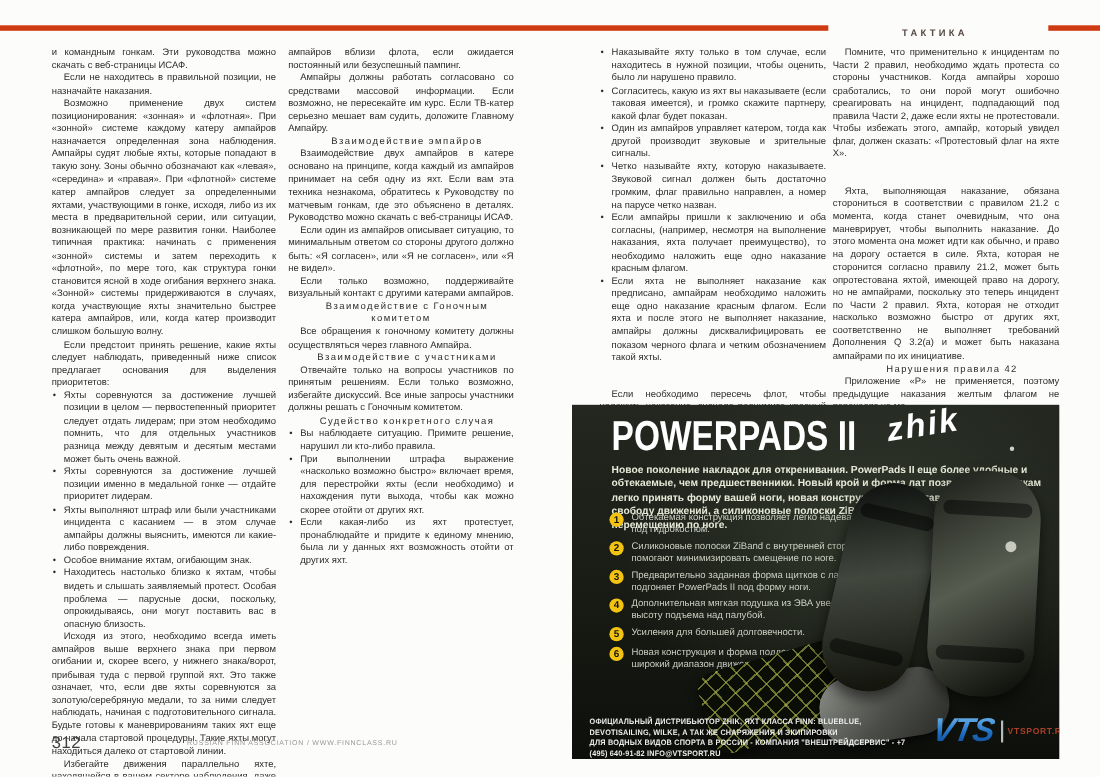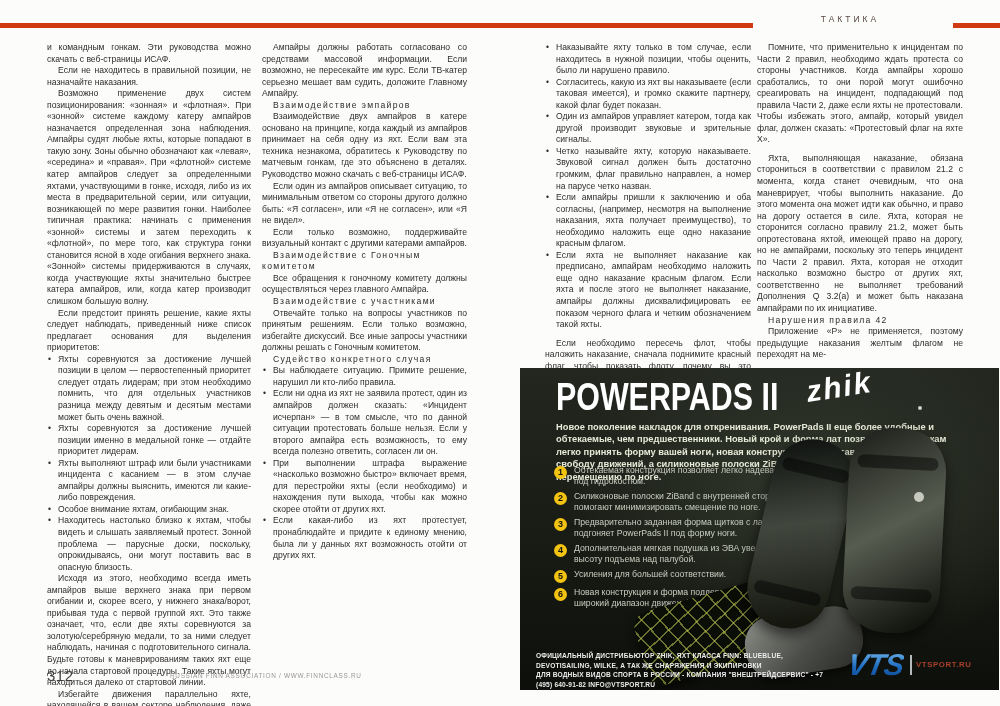--- a/index.html
+++ b/index.html
@@ -7,43 +7,43 @@
     width:1000px;height:706px;position:relative;overflow:hidden;
     background:#fcfcfa;
     font-family:"Liberation Sans","DejaVu Sans",sans-serif;
     color:#2e2c2b;
   }
   
   .rule{position:absolute;top:23px;height:5px;background:#cf3a12;}
   #rule-left{left:0;width:753px;}
   #rule-right{left:953px;width:47px;}
   #section-label{
-    position:absolute;left:795px;top:14px;width:110px;text-align:center;
-    font-size:8.5px;font-weight:400;letter-spacing:3px;color:#574842;
+    position:absolute;left:795px;top:25px;width:110px;text-align:center;
+    font-size:8.5px;font-weight:700;letter-spacing:3px;color:#574842;
   }
   
   .col{position:absolute;top:42px;font-size:8.6px;line-height:11.55px;
        text-align:justify;color:#2e2c2b;}
   #col-l1{left:47px;width:204px;}
   #col-l2{left:262px;width:205px;}
   #col-r1{left:545px;width:206px;}
   #col-r2{left:757px;width:206px;}
   .col p{margin:0;}
   p.p{text-indent:11px;}
   p.cont{text-indent:0;}
-  p.gap{margin-top:7px;}
-  .h{letter-spacing:1.3px;margin:11px 0 1px;text-indent:11px;text-align:left;}
+  p.gap{margin-top:22px;}
+  .h{letter-spacing:1.3px;margin:11px 0 1px;text-indent:11px;text-align:center;}
   .li{position:relative;padding-left:11px;margin:0;}
   .li::before{content:"\2022";position:absolute;left:1px;top:0;}
   
   #page-number{position:absolute;left:47px;top:667px;font-size:15px;color:#3f3f3f;letter-spacing:.5px;}
   #footer-credit{position:absolute;left:170px;top:672px;font-size:6.4px;letter-spacing:.7px;color:#9a9794;}
   
   #ad{
-    position:absolute;left:520px;top:368px;width:479px;height:322px;overflow:hidden;
+    position:absolute;left:520px;top:368px;width:443px;height:322px;overflow:hidden;
     background:
       radial-gradient(ellipse at 62% 40%, rgba(70,78,62,.55) 0%, rgba(0,0,0,0) 60%),
       linear-gradient(180deg,#232720 0%,#181b14 55%,#0d0f0b 100%);
   }
   #ad-title{
     position:absolute;left:36px;top:8px;color:#fff;font-weight:bold;font-size:38px;
     font-family:"Liberation Sans",sans-serif;letter-spacing:0;
     transform:scaleX(.8);transform-origin:left top;white-space:nowrap;
   }
   #zhik-logo{
@@ -107,39 +107,39 @@
 
 <div id="col-l1" class="col">
   <p class="cont">и командным гонкам. Эти руководства можно скачать с веб-страницы ИСАФ.</p>
   <p class="p">Если не находитесь в правильной позиции, не назначайте наказания.</p>
   <p class="p">Возможно применение двух систем позиционирования: «зонная» и «флотная». При «зонной» системе каждому катеру ампайров назначается определенная зона наблюдения. Ампайры судят любые яхты, которые попадают в такую зону. Зоны обычно обозначают как «левая», «середина» и «правая». При «флотной» системе катер ампайров следует за определенными яхтами, участвующими в гонке, исходя, либо из их места в предварительной серии, или ситуации, возникающей по мере развития гонки. Наиболее типичная практика: начинать с применения «зонной» системы и затем переходить к «флотной», по мере того, как структура гонки становится ясной в ходе огибания верхнего знака. «Зонной» системы придерживаются в случаях, когда участвующие яхты значительно быстрее катера ампайров, или, когда катер производит слишком большую волну.</p>
   <p class="p">Если предстоит принять решение, какие яхты следует наблюдать, приведенный ниже список предлагает основания для выделения приоритетов:</p>
   <p class="li">Яхты соревнуются за достижение лучшей позиции в целом — первостепенный приоритет следует отдать лидерам; при этом необходимо помнить, что для отдельных участников разница между девятым и десятым местами может быть очень важной.</p>
   <p class="li">Яхты соревнуются за достижение лучшей позиции именно в медальной гонке — отдайте приоритет лидерам.</p>
   <p class="li">Яхты выполняют штраф или были участниками инцидента с касанием — в этом случае ампайры должны выяснить, имеются ли какие-либо повреждения.</p>
   <p class="li">Особое внимание яхтам, огибающим знак.</p>
-  <p class="li">Находитесь настолько близко к яхтам, чтобы видеть и слышать заявляемый протест. Зонной проблема — парусные доски, поскольку, опрокидываясь, они могут поставить вас в опасную близость.</p>
+  <p class="li">Находитесь настолько близко к яхтам, чтобы видеть и слышать заявляемый протест. Особая проблема — парусные доски, поскольку, опрокидываясь, они могут поставить вас в опасную близость.</p>
   <p class="p">Исходя из этого, необходимо всегда иметь ампайров выше верхнего знака при первом огибании и, скорее всего, у нижнего знака/ворот, прибывая туда с первой группой яхт. Это также означает, что, если две яхты соревнуются за золотую/серебряную медали, то за ними следует наблюдать, начиная с подготовительного сигнала. Будьте готовы к маневрированиям таких яхт еще до начала стартовой процедуры. Такие яхты могут находиться далеко от стартовой линии.</p>
   <p class="p">Избегайте движения параллельно яхте, находящейся в вашем секторе наблюдения, даже если вам кажется, что ваша волна не мешает ей.</p>
 
 </div>
 
 <div id="col-l2" class="col">
+  <p class="cont">ампайров вблизи флота, если ожидается постоянный или безуспешный пампинг.</p>
   <p class="p">Ампайры должны работать согласовано со средствами массовой информации. Если возможно, не пересекайте им курс. Если ТВ-катер серьезно мешает вам судить, доложите Главному Ампайру.</p>
   <p class="h">Взаимодействие эмпайров</p>
   <p class="p">Взаимодействие двух ампайров в катере основано на принципе, когда каждый из ампайров принимает на себя одну из яхт. Если вам эта техника незнакома, обратитесь к Руководству по матчевым гонкам, где это объяснено в деталях. Руководство можно скачать с веб-страницы ИСАФ.</p>
   <p class="p">Если один из ампайров описывает ситуацию, то минимальным ответом со стороны другого должно быть: «Я согласен», или «Я не согласен», или «Я не видел».</p>
   <p class="p">Если только возможно, поддерживайте визуальный контакт с другими катерами ампайров.</p>
   <p class="h">Взаимодействие с Гоночным комитетом</p>
   <p class="p">Все обращения к гоночному комитету должны осуществляться через главного Ампайра.</p>
   <p class="h">Взаимодействие с участниками</p>
   <p class="p">Отвечайте только на вопросы участников по принятым решениям. Если только возможно, избегайте дискуссий. Все иные запросы участники должны решать с Гоночным комитетом.</p>
   <p class="h">Судейство конкретного случая</p>
   <p class="li">Вы наблюдаете ситуацию. Примите решение, нарушил ли кто-либо правила.</p>
-  <p class="li">Если ни одна из яхт не заявила протест, один из ампайров должен сказать: «Инцидент исчерпан» — в том смысле, что по данной ситуации протестовать больше нельзя. Если у второго ампайра есть возможность, то ему всегда полезно ответить, согласен ли он.</p>
   <p class="li">При выполнении штрафа выражение «насколько возможно быстро» включает время, для перестройки яхты (если необходимо) и нахождения пути выхода, чтобы как можно скорее отойти от других яхт.</p>
   <p class="li">Если какая-либо из яхт протестует, пронаблюдайте и придите к единому мнению, была ли у данных яхт возможность отойти от других яхт.</p>
 
 </div>
 
 <div id="col-r1" class="col">
   <p class="li">Наказывайте яхту только в том случае, если находитесь в нужной позиции, чтобы оценить, было ли нарушено правило.</p>
   <p class="li">Согласитесь, какую из яхт вы наказываете (если таковая имеется), и громко скажите партнеру, какой флаг будет показан.</p>
   <p class="li">Один из ампайров управляет катером, тогда как другой производит звуковые и зрительные сигналы.</p>
   <p class="li">Четко называйте яхту, которую наказываете. Звуковой сигнал должен быть достаточно громким, флаг правильно направлен, а номер на парусе четко назван.</p>
@@ -173,21 +173,21 @@
     <div class="feat">
       <span class="badge">3</span>
       <span class="feat-text">Предварительно заданная форма щитков с латами подгоняет PowerPads II под форму ноги.</span>
     </div>
     <div class="feat">
       <span class="badge">4</span>
       <span class="feat-text">Дополнительная мягкая подушка из ЭВА увеличивает высоту подъема над палубой.</span>
     </div>
     <div class="feat">
       <span class="badge">5</span>
-      <span class="feat-text">Усиления для большей соответствии.</span>
+      <span class="feat-text">Усиления для большей долговечности.</span>
     </div>
     <div class="feat">
       <span class="badge">6</span>
       <span class="feat-text">Новая конструкция и форма поддерживают более широкий диапазон движений.</span>
     </div>
   </div>
 
   <div id="pad-grid" class="pad"></div>
   <div id="pad-gray" class="pad"></div>
   <div id="pad-a" class="pad">

